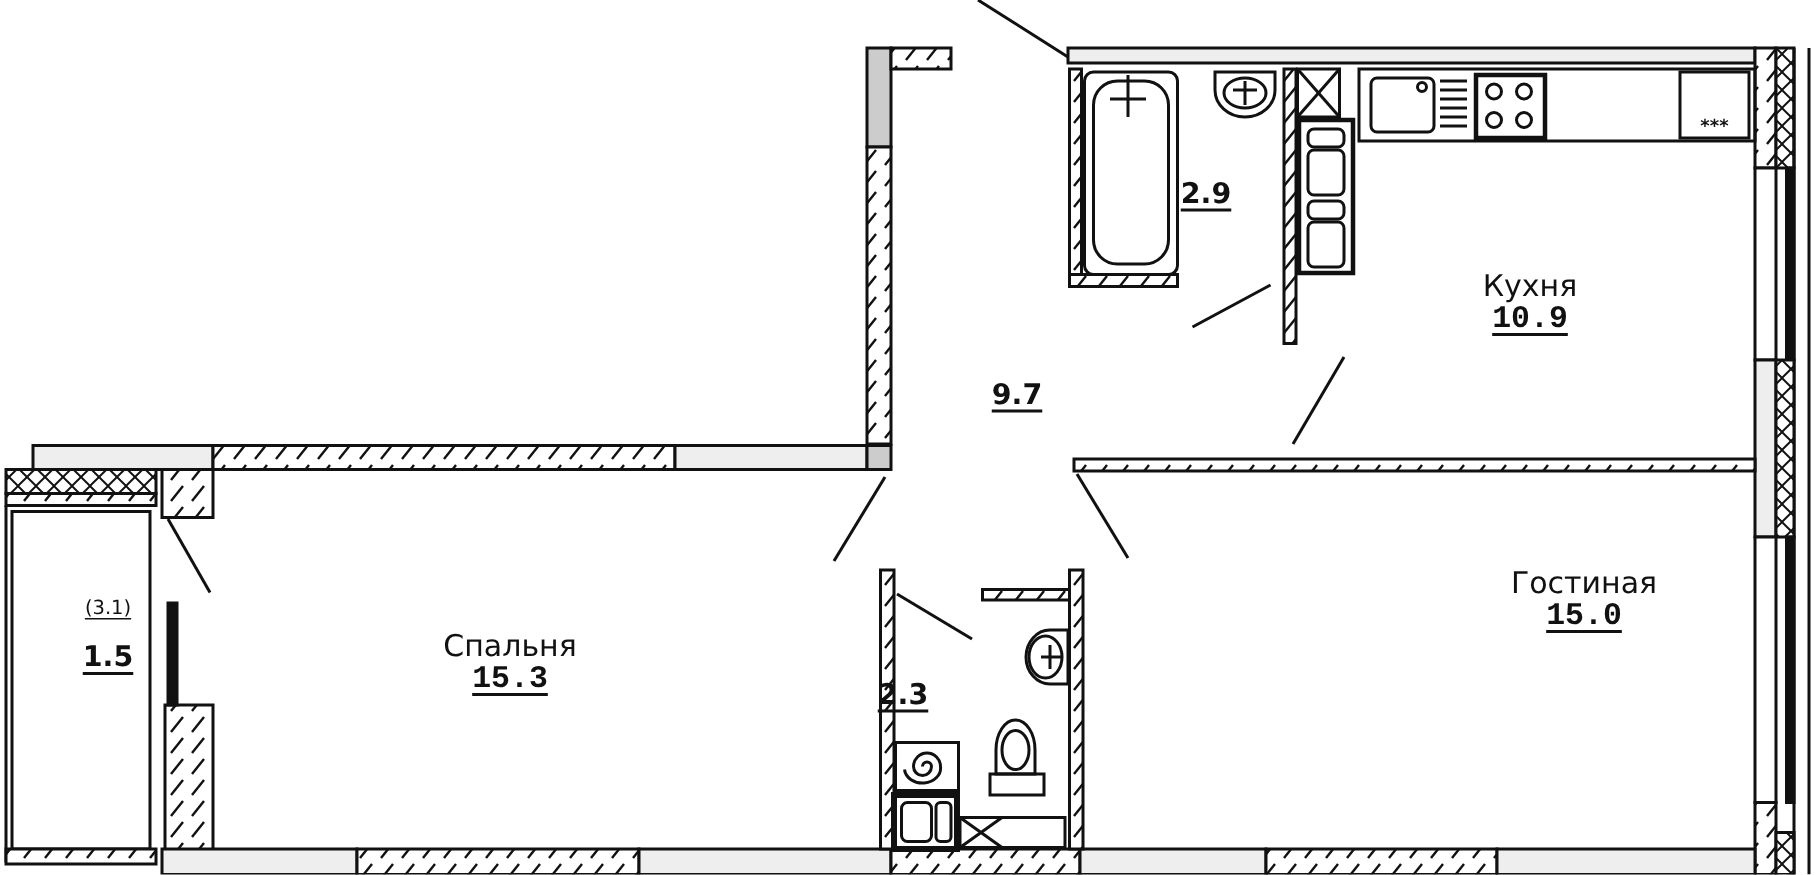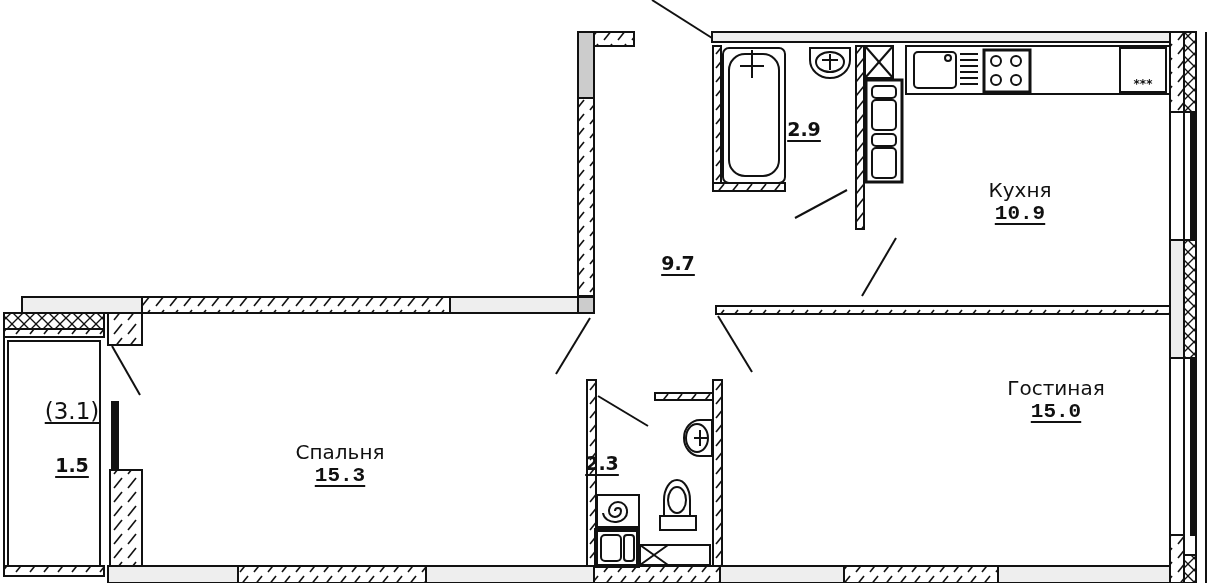--- a/index.html
+++ b/index.html
@@ -2,21 +2,21 @@
 <html><head>
 <meta charset="utf-8">
 <style>
   html, body { margin: 0; padding: 0; background: #ffffff; }
   body { width: 1213px; height: 583px; position: relative; overflow: hidden; font-family: "DejaVu Sans", sans-serif; }
   #plan { position: absolute; left: 0; top: 0; width: 1213px; height: 583px; }
   .lbl { position: absolute; text-align: center; color: #111; transform: translateX(-50%); white-space: nowrap; }
   .room-name { font-family: "DejaVu Sans", sans-serif; font-size: 20px; font-weight: normal; }
   .room-area { font-family: Liberation Mono, monospace; font-size: 21px; font-weight: bold; text-decoration: underline; text-underline-offset: 4px; text-decoration-thickness: 2px; }
   .room-area-sm { font-family: "DejaVu Sans", sans-serif; font-size: 19px; font-weight: bold; text-decoration: underline; text-underline-offset: 4px; text-decoration-thickness: 2px; }
-  .room-note { font-family: "DejaVu Sans", sans-serif; font-size: 23px; text-decoration: underline; text-underline-offset: 3px; }
+  .room-note { font-family: "DejaVu Sans", sans-serif; font-size: 13px; text-decoration: underline; text-underline-offset: 3px; }
 </style>
 </head>
 <body>
 
 <svg id="plan" viewBox="0 0 1213 583" xmlns="http://www.w3.org/2000/svg">
   <defs>
     <pattern id="hatch" patternUnits="userSpaceOnUse" width="14" height="14" patternTransform="rotate(0)">
       <rect width="14" height="14" fill="#fff"></rect>
       <line x1="2" y1="12" x2="10" y2="2" stroke="#111" stroke-width="1.6"></line>
     </pattern>
@@ -163,21 +163,21 @@
   <g stroke="#111" stroke-width="2" fill="none">
     <rect x="596" y="530" width="42" height="36" stroke-width="4"></rect>
     <rect x="601" y="535" width="20" height="26" rx="4"></rect>
     <rect x="624" y="535" width="10" height="26" rx="3"></rect>
     <rect x="640" y="545" width="70" height="20"></rect>
     <line x1="640" y1="545" x2="668" y2="565"></line>
     <line x1="668" y1="545" x2="640" y2="565"></line>
   </g>
 </svg>
 
-<div class="lbl" style="left:340px; top:440px;">
+<div class="lbl" style="left:340px; top:418px;">
   <div class="room-name">Спальня</div>
   <div class="room-area">15.3</div>
 </div>
 <div class="lbl" style="left:1020px; top:178px;">
   <div class="room-name">Кухня</div>
   <div class="room-area">10.9</div>
 </div>
 <div class="lbl" style="left:1056px; top:376px;">
   <div class="room-name">Гостиная</div>
   <div class="room-area">15.0</div>
@@ -186,14 +186,14 @@
   <div class="room-area-sm">9.7</div>
 </div>
 <div class="lbl" style="left:804px; top:118px;">
   <div class="room-area-sm">2.9</div>
 </div>
 <div class="lbl" style="left:602px; top:452px;">
   <div class="room-area-sm">2.3</div>
 </div>
 <div class="lbl" style="left:72px; top:398px;">
   <div class="room-note">(3.1)</div>
-  <div class="room-area-sm" style="margin-top:30px;">1.5</div>
+  <div class="room-area-sm" style="margin-top:14px;">1.5</div>
 </div>
 
 </body></html>

